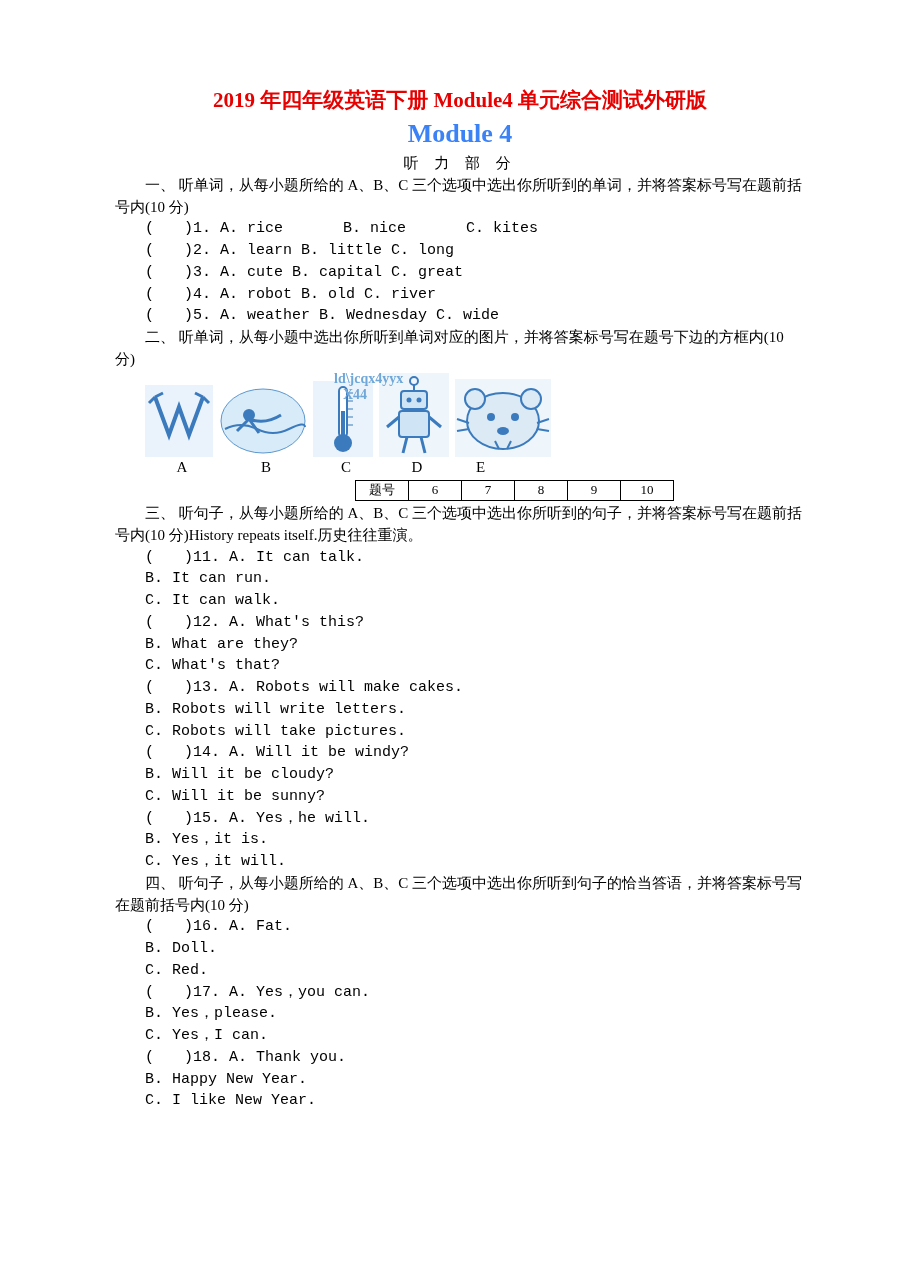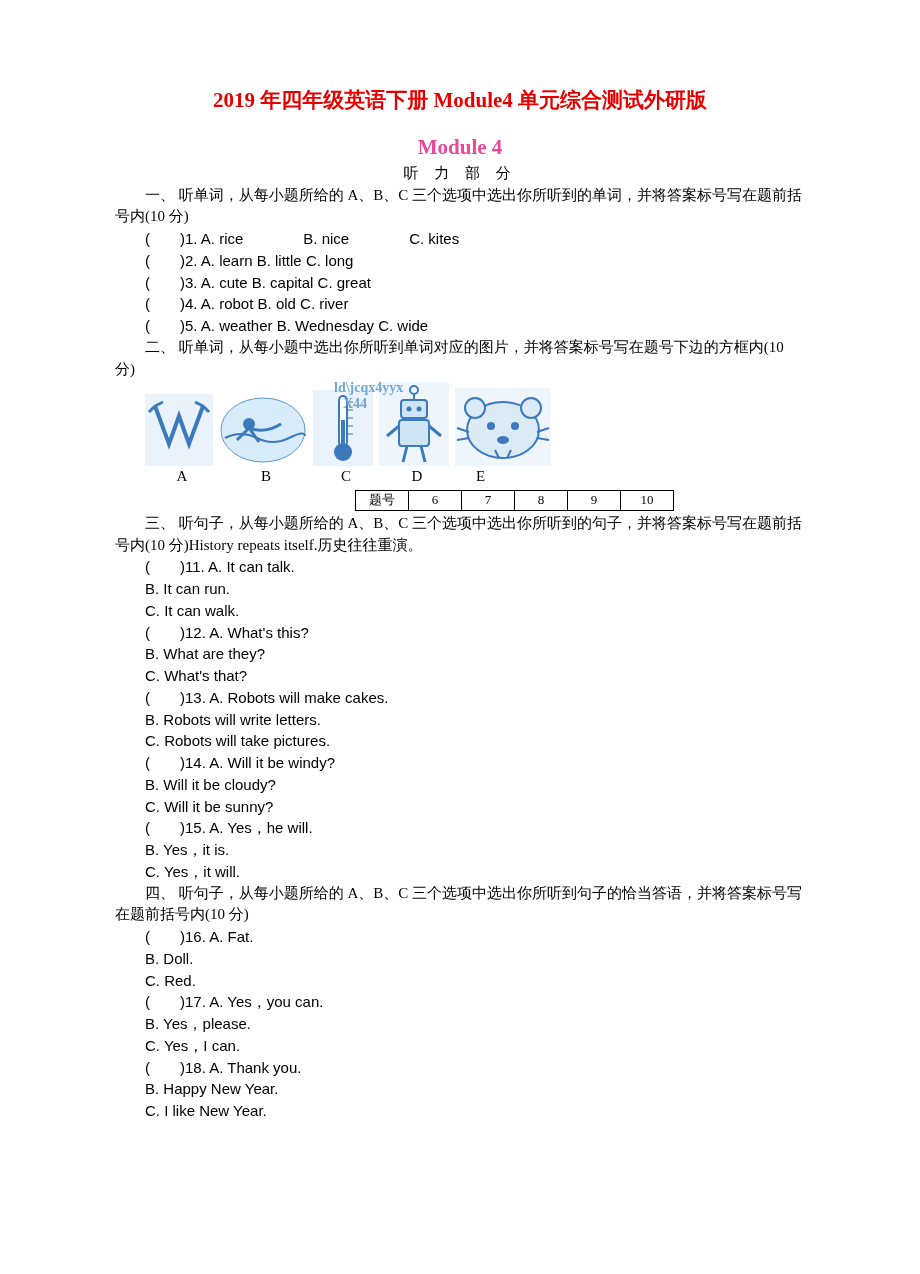--- a/index.html
+++ b/index.html
@@ -17,41 +17,41 @@
     padding: 85px 115px 40px 115px;
     box-sizing: border-box;
   }
   .title-red {
     color: #e60000;
     font-weight: bold;
     text-align: center;
     font-size: 21px;
   }
   .title-sub {
-    color: #ec4899;
+    color: #3b82f6;
     font-weight: bold;
     text-align: center;
-    font-size: 21px;
-    margin-top: 17px;
+    font-size: 26px;
+    margin-top: 0;
   }
   .meta-line {
     text-align: center;
     font-size: 15px;
     margin-top: 2px;
   }
   .section-label {
     text-align: center;
     letter-spacing: 6px;
     font-size: 15px;
   }
   .para {
     text-indent: 2em;
   }
   .mono {
-    font-family: Liberation Sans, sans-serif;
+    font-family: Liberation Mono, monospace;
   }
   .indent1 {
     padding-left: 2em;
   }
   .images-row {
     display: flex;
     align-items: flex-end;
     gap: 6px;
     margin: 2px 0 0 2em;
   }

